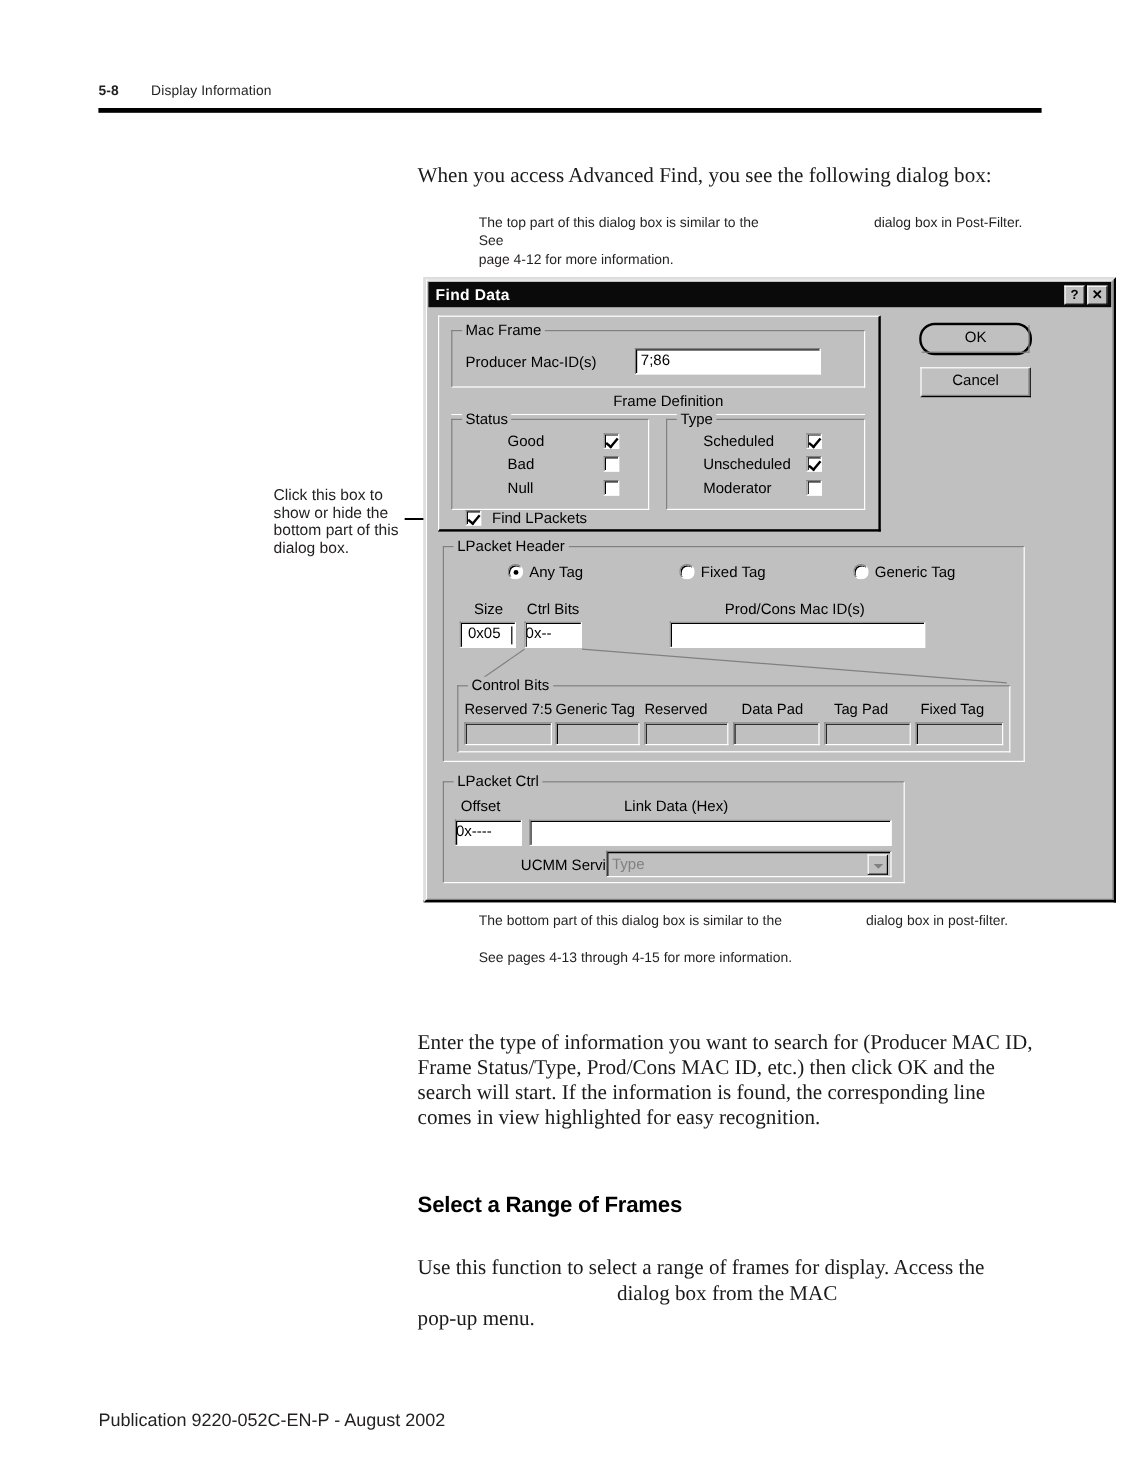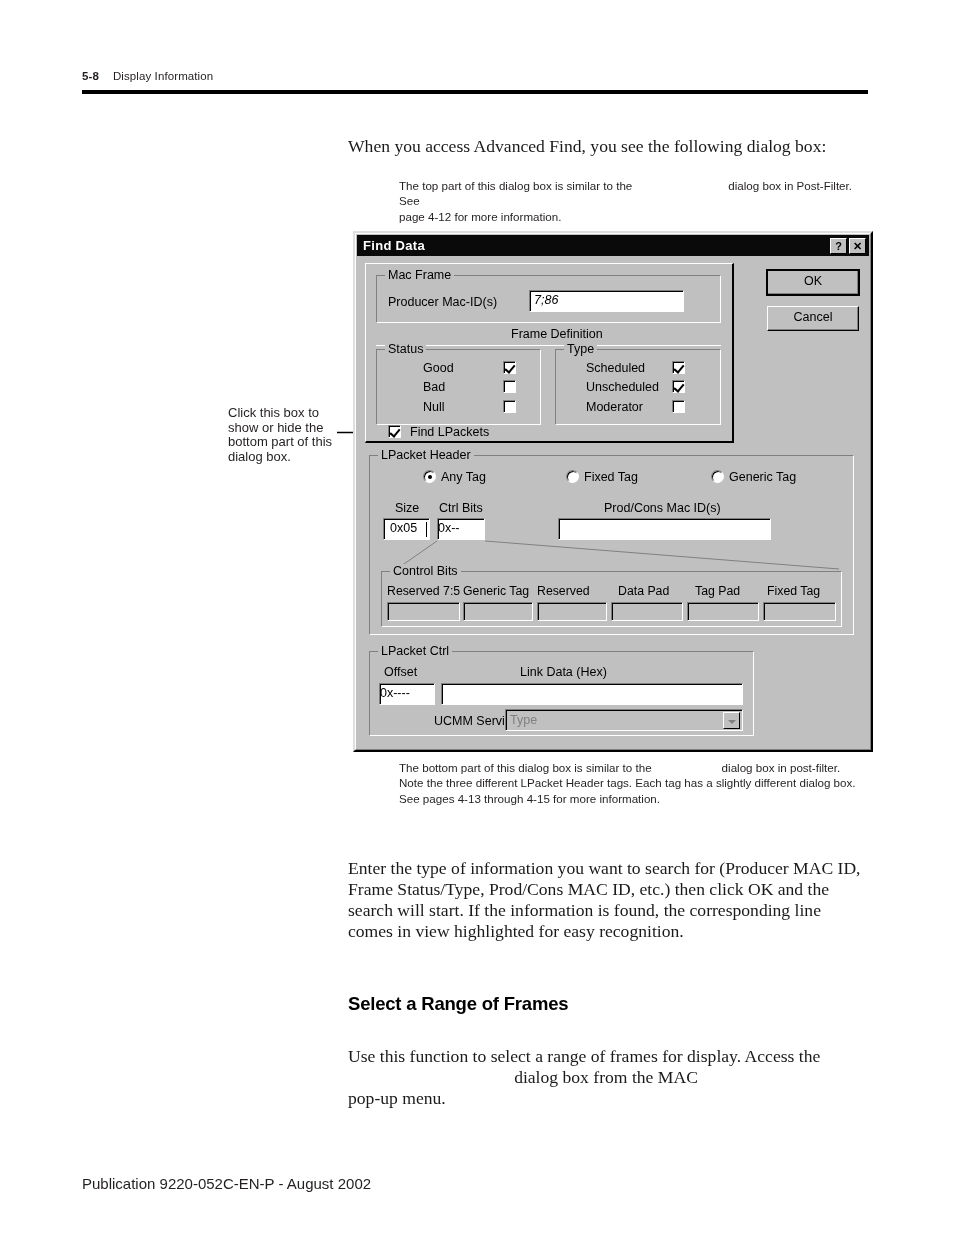--- a/index.html
+++ b/index.html
@@ -15,21 +15,21 @@
   .page { position:absolute; inset:0; }
 
   
   .head {
     position:absolute; left:82px; top:70px; width:786px;
     font-family:"Liberation Sans", sans-serif;
     font-size:11.5px; color:#231f20;
     letter-spacing:0.1px;
   }
   .head .folio { font-weight:bold; }
-  .head .chaptitle { margin-left:14px; }
+  .head .chaptitle { margin-left:27px; }
   .rule {
     position:absolute; left:82px; top:90px; width:786px; height:4px;
     background:#000;
   }
 
   
   .bodytext {
     position:absolute;
     font-family:"Liberation Serif", serif;
     font-size:17.6px; line-height:21px; color:#1a1a1a;
@@ -67,21 +67,21 @@
   }
 
   .footer {
     position:absolute; left:82px; top:1175px;
     font-family:"Liberation Sans", sans-serif;
     font-size:15px; color:#231f20;
   }
 
   
   .dlg {
-    position:absolute; left:353px; top:231px; width:520px; height:521px;
+    position:absolute; left:353px; top:231px; width:577px; height:521px;
     background:#c0c0c0;
     border-top:2px solid #dfdfdf; border-left:2px solid #dfdfdf;
     border-right:2px solid #000; border-bottom:2px solid #000;
     font-family:"Liberation Sans", sans-serif;
     font-size:12px; color:#000;
     box-shadow: 1px 1px 0 0 #808080 inset;
   }
   .dlg-inner {
     position:absolute; inset:0;
     border-top:1px solid #ffffff; border-left:1px solid #ffffff;
@@ -173,21 +173,21 @@
     border-top:1px solid #ffffff; border-left:1px solid #ffffff;
     border-right:1px solid #000; border-bottom:1px solid #000;
     font-size:12.5px; text-align:center; line-height:21px;
     font-family:"Liberation Sans", sans-serif;
   }
   .btn::before {
     content:""; position:absolute; left:0; top:0; right:0; bottom:0;
     border-right:1px solid #808080; border-bottom:1px solid #808080;
     pointer-events:none;
   }
-  .btn.default { outline:2px solid #000; outline-offset:-1px; }
+  .btn.default { outline:2px solid #000; outline-offset:-1px;border-radius:12px; }
 
   .combo {
     position:absolute; background:#c0c0c0;
     border-top:1px solid #808080; border-left:1px solid #808080;
     border-right:1px solid #ffffff; border-bottom:1px solid #ffffff;
     box-shadow: 1px 1px 0 #000 inset;
   }
   .combo > .cval {
     position:absolute; left:4px; top:3px; font-size:12.5px; color:#808080;
   }
@@ -251,21 +251,21 @@
 
     <div class="btn default" style="left:412px; top:37px; width:92px; height:25px;">OK</div>
     <div class="btn" style="left:412px; top:73px; width:92px; height:25px;">Cancel</div>
 
     <div class="raised" style="left:10px; top:30px; width:369px; height:180px;"></div>
 
     <div class="grp" style="left:21px; top:42px; width:345px; height:48px;">
       <span class="grp-label">Mac Frame</span>
     </div>
     <div class="lbl" style="left:33px; top:62px;">Producer Mac-ID(s)</div>
-    <div class="tbox" style="left:174px; top:57px; width:155px; height:22px;font-style:italic;">
+    <div class="tbox" style="left:174px; top:57px; width:155px; height:22px;">
       <span>7;86</span>
     </div>
 
     <div class="lbl" style="left:128px; top:94px; font-size:12.5px;margin-left:28px;">Frame Definition</div>
     <div class="sep-line" style="left:21px; top:112px; width:345px;"></div>
 
     <div class="grp" style="left:21px; top:116px; width:165px; height:76px;">
       <span class="grp-label">Status</span>
     </div>
     <div class="lbl" style="left:68px; top:128px;">Good</div>
@@ -352,21 +352,21 @@
 
     <div class="lbl" style="left:40px; top:481px;margin-left:39px;">UCMM Service</div>
     <div class="combo disabled" style="left:150px; top:476px; width:238px; height:22px;">
       <span class="cval">Type</span>
       <span class="combo-arrow"></span>
     </div>
   </div>
 
   <div class="caption" id="caption-bottom">
     <span>The bottom part of this dialog box is similar to the</span><span class="gapspan-sm"></span><span>dialog box in post-filter.</span><br>
-    <span>Note the three different LPacket Header tags. Each tag has a slightly different dialog box.</span><br>
+    <br>
     <span>See pages 4-13 through 4-15 for more information.</span>
   </div>
 
   <div class="bodytext" id="body-2">Enter the type of information you want to search for (Producer MAC ID, Frame Status/Type, Prod/Cons MAC ID, etc.) then click OK and the search will start. If the information is found, the corresponding line comes in view highlighted for easy recognition.</div>
 
   <div class="h2">Select a Range of Frames</div>
 
   <div class="bodytext" id="body-3">
     <span>Use this function to select a range of frames for display. Access the</span>
     <span class="indent-line">dialog box from the MAC</span>

